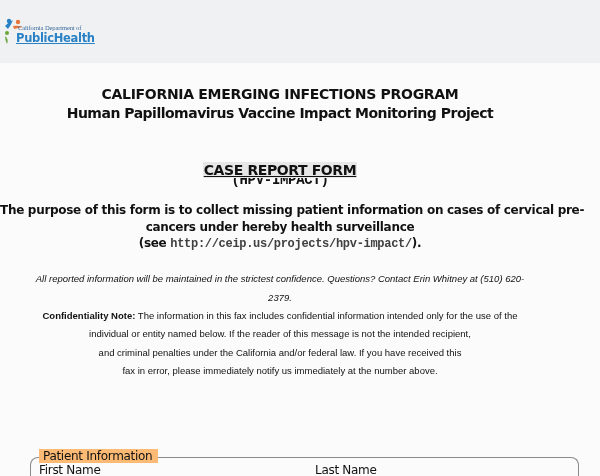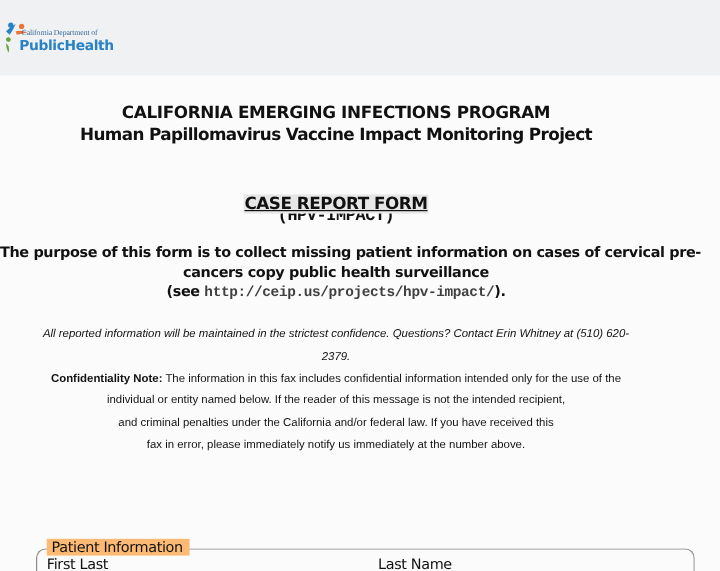--- a/index.html
+++ b/index.html
@@ -18,21 +18,21 @@
     }
     .logo-figures { position: absolute; left: 0; top: 0; width: 20px; height: 28px; }
     .logo-small {
       position: absolute; left: 14px; top: 7px;
       font-family: "Liberation Serif", serif; font-size: 6.5px; color: #3a6a9a;
       letter-spacing: -0.1px; white-space: nowrap;
     }
     .logo-big {
       position: absolute; left: 12px; top: 14px;
       font-family: "DejaVu Sans", sans-serif; font-weight: bold; font-size: 11.5px;
-      color: #2a82c6; letter-spacing: -0.3px; white-space: nowrap;
+      color: #2a82c6; letter-spacing: -0.3px; white-space: nowrap; text-decoration: underline;
     }
     .doc { position: absolute; left: 0; top: 63px; width: 600px; height: 413px; }
     .center { position: absolute; left: 0; width: 560px; text-align: center; white-space: nowrap; }
     .title1 { top: 23px; font-size: 14px; font-weight: bold; font-family: "DejaVu Sans", sans-serif; letter-spacing: -0.3px; }
     .title2 { top: 42px; font-size: 14px; font-weight: bold; font-family: "DejaVu Sans", sans-serif; letter-spacing: -0.5px; }
     .title3 { top: 61px; font-size: 14px; font-weight: bold; font-family: Liberation Mono, monospace; letter-spacing: -0.3px; margin-top: 48px; }
     .crf { top: 99px; font-size: 14px; font-weight: bold; font-family: "DejaVu Sans", sans-serif; letter-spacing: -0.4px; }
     .crf span { text-decoration: underline; background: #e7e7e7; padding: 0 1px; }
     .purpose { top: 139px; font-size: 12px; font-weight: bold; font-family: "DejaVu Sans", sans-serif; line-height: 16.5px; letter-spacing: -0.3px; }
     .purpose a { color: #404040; text-decoration: none; font-family: Liberation Mono, monospace; }
@@ -71,35 +71,35 @@
 </div>
 
 <div class="doc">
   <div class="center title1">CALIFORNIA EMERGING INFECTIONS PROGRAM</div>
   <div class="center title2">Human Papillomavirus Vaccine Impact Monitoring Project</div>
   <div class="center title3">(HPV-IMPACT)</div>
   <div class="center crf"><span>CASE REPORT FORM</span></div>
 
   <div class="center purpose">
     <div>The purpose of this form is to collect missing patient information on cases of cervical pre-</div>
-    <div>cancers copy public health surveillance</div>
+    <div>cancers under hereby health surveillance</div>
     <div><span>(see </span><a>http://ceip.us/projects/hpv-impact/</a><span>).</span></div>
   </div>
 
   <div class="center italic-note">
     <div>All reported information will be maintained in the strictest confidence. Questions? Contact Erin Whitney at (510) 620-</div>
     <div>2379.</div>
   </div>
 
   <div class="center conf">
     <div><b>Confidentiality Note:</b><span> The information in this fax includes confidential information intended only for the use of the</span></div>
     <div>individual or entity named below. If the reader of this message is not the intended recipient,</div>
     <div>and criminal penalties under the California and/or federal law. If you have received this</div>
     <div>fax in error, please immediately notify us immediately at the number above.</div>
   </div>
 
 
   <div class="fieldset">
     <div class="legend">Patient Information</div>
-    <div class="field-label" style="left:8px;">First Last</div>
+    <div class="field-label" style="left:8px;">First Name</div>
     <div class="field-label" style="left:284px;">Last Name</div>
   </div>
 </div>
 
 </body></html>

